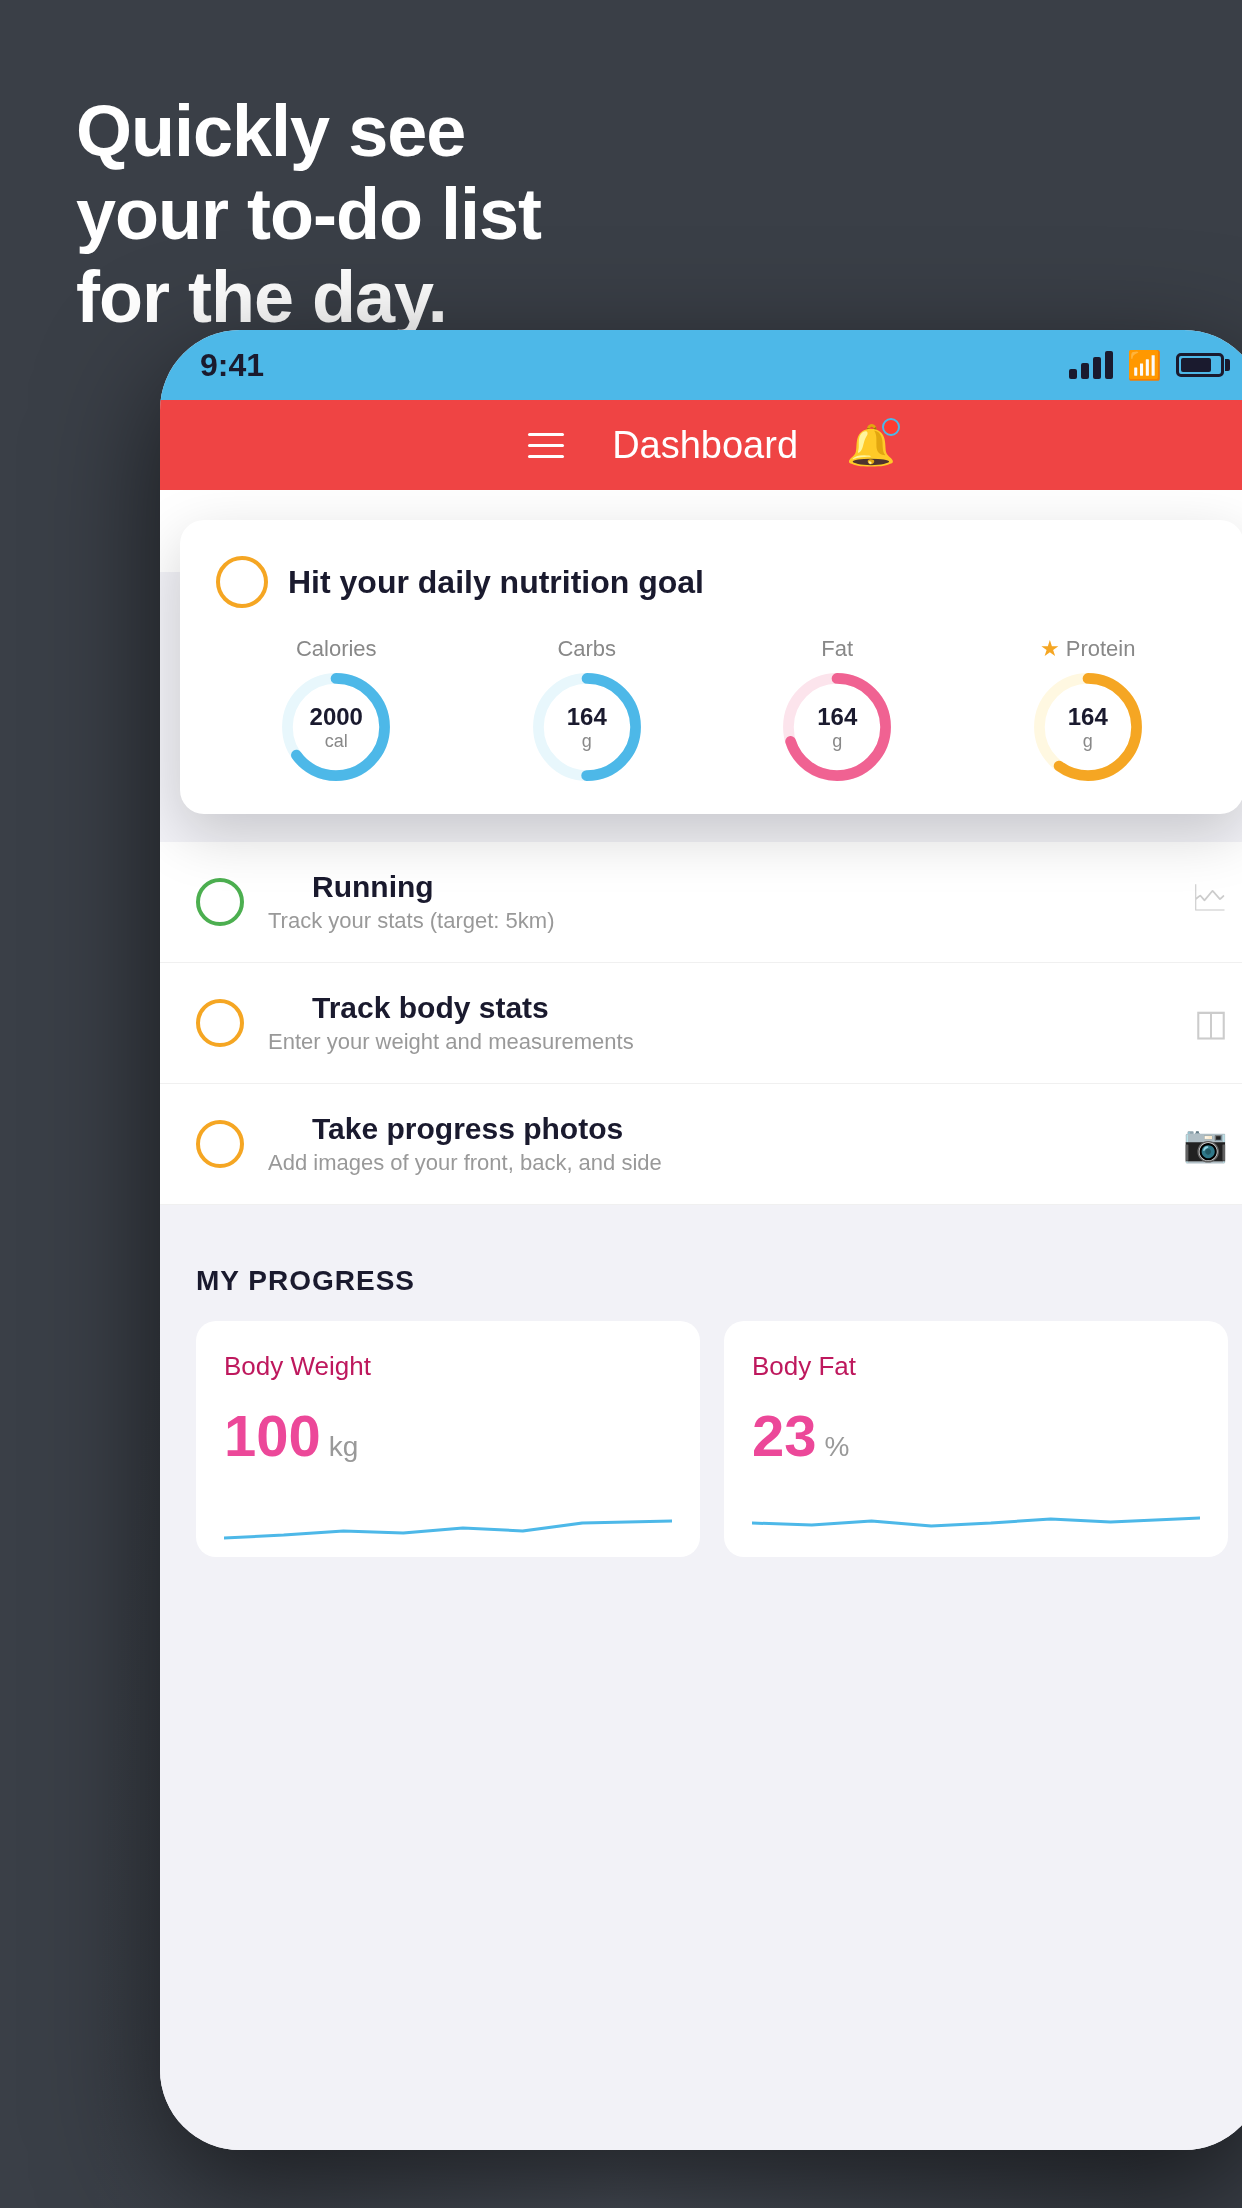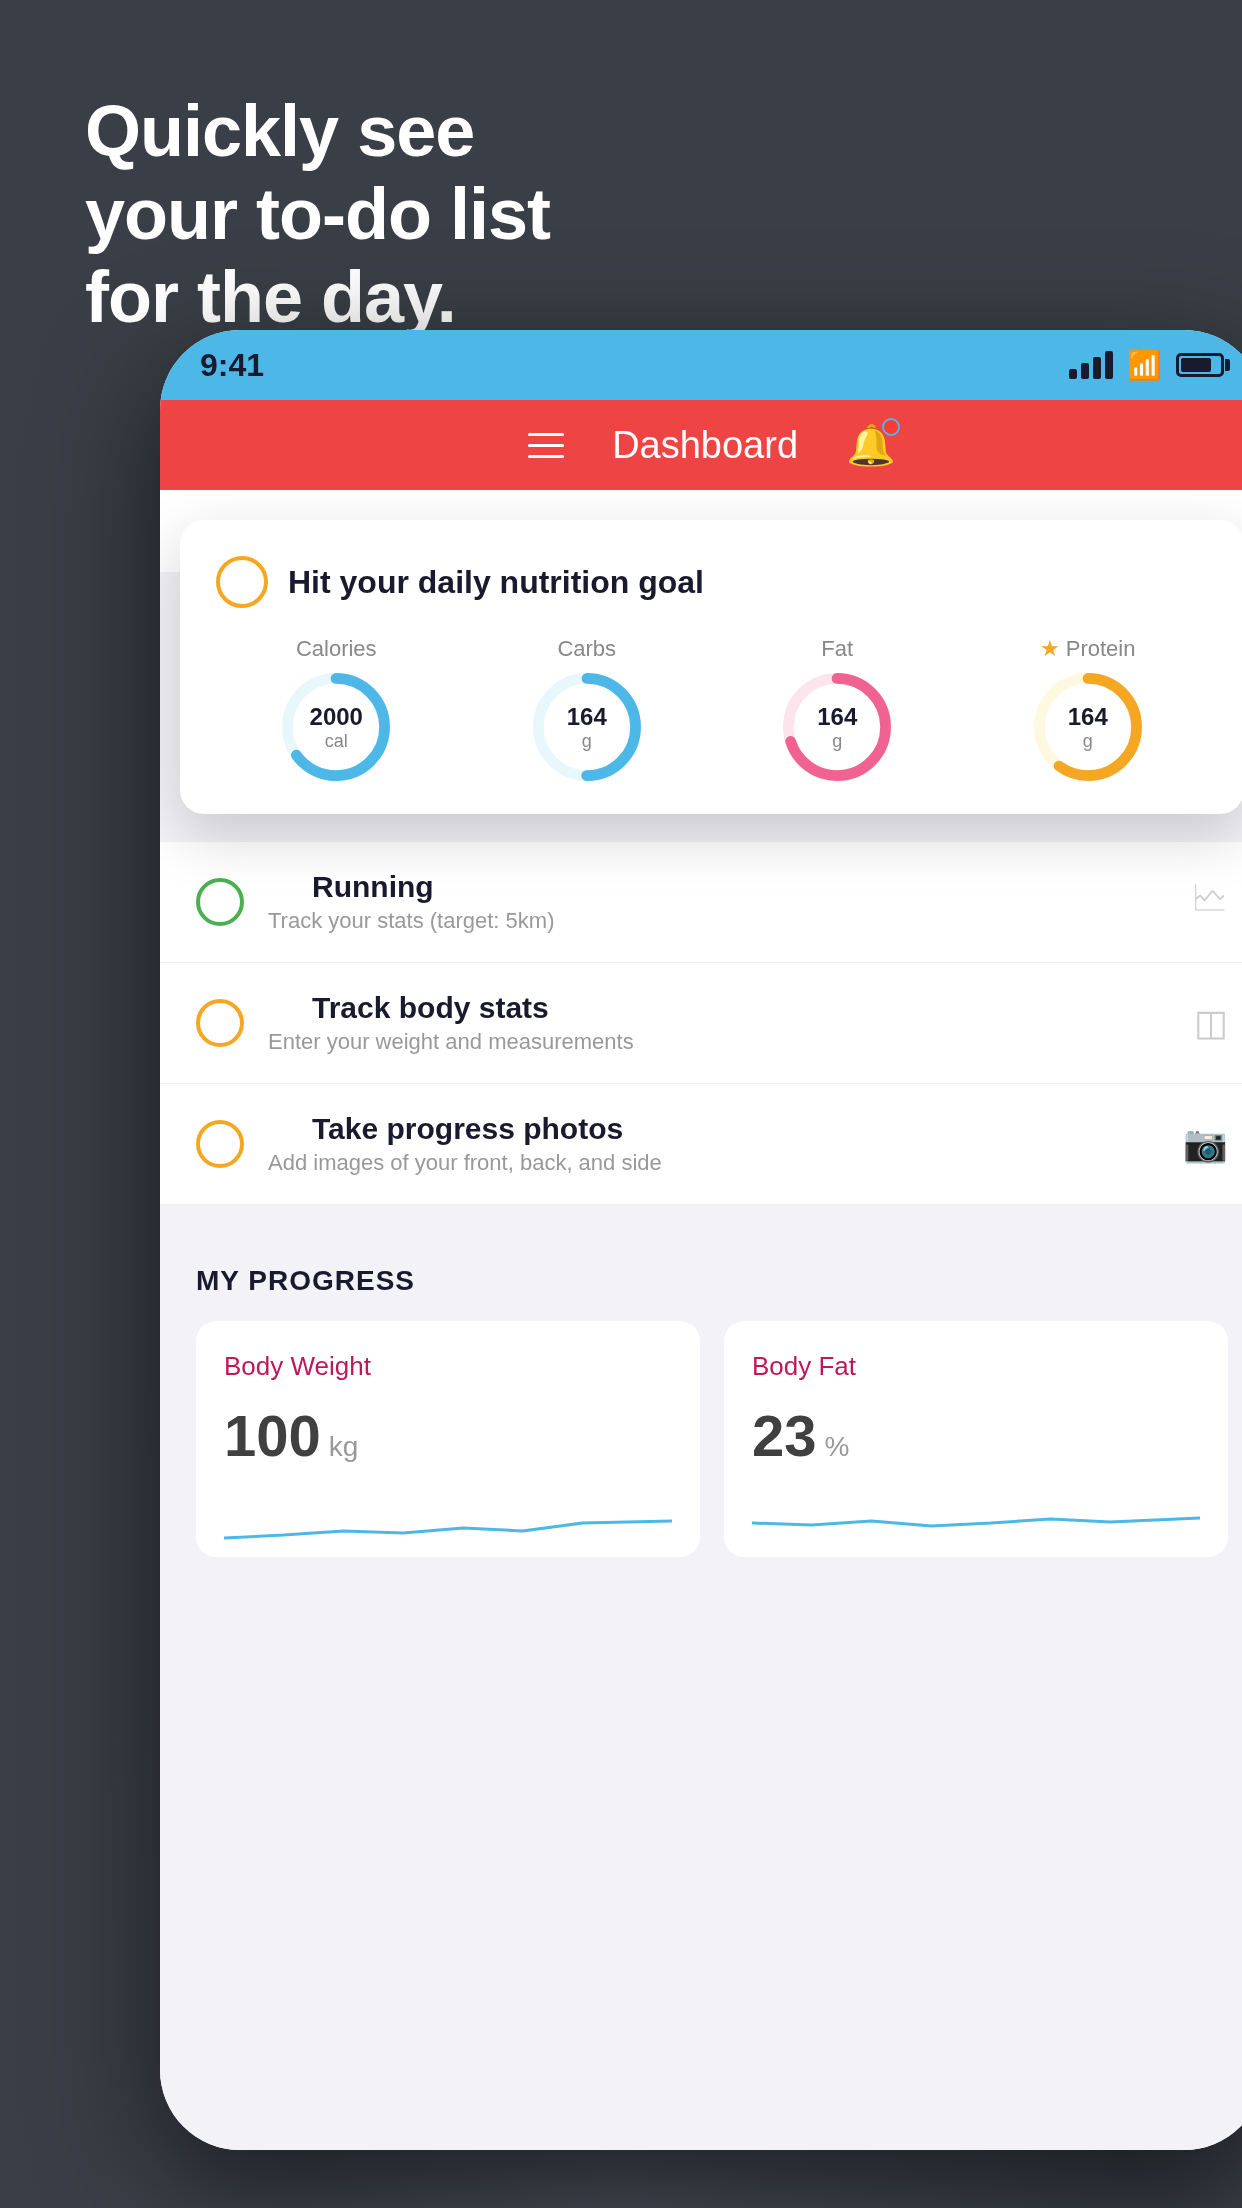--- a/index.html
+++ b/index.html
@@ -15,21 +15,21 @@
 
     .bg-overlay {
       position: absolute;
       inset: 0;
       background: radial-gradient(ellipse at center bottom, #4a505a 0%, #3a3f47 60%);
     }
 
     .headline {
       position: absolute;
       top: 90px;
-      left: 85px;
+      left: 76px;
       color: #ffffff;
       font-size: 72px;
       font-weight: 800;
       line-height: 1.15;
       letter-spacing: -1px;
     }
 
     
     .phone-frame {
       position: absolute;
@@ -372,21 +372,21 @@
     .progress-card-value {
       display: flex;
       align-items: baseline;
       gap: 8px;
       margin-bottom: 24px;
     }
 
     .progress-card-number {
       font-size: 58px;
       font-weight: 700;
-      color: #404040;
+      color: #ec4899;
     }
 
     .progress-card-unit {
       font-size: 28px;
       color: #999;
     }
 
     .sparkline {
       height: 60px;
       width: 100%;

